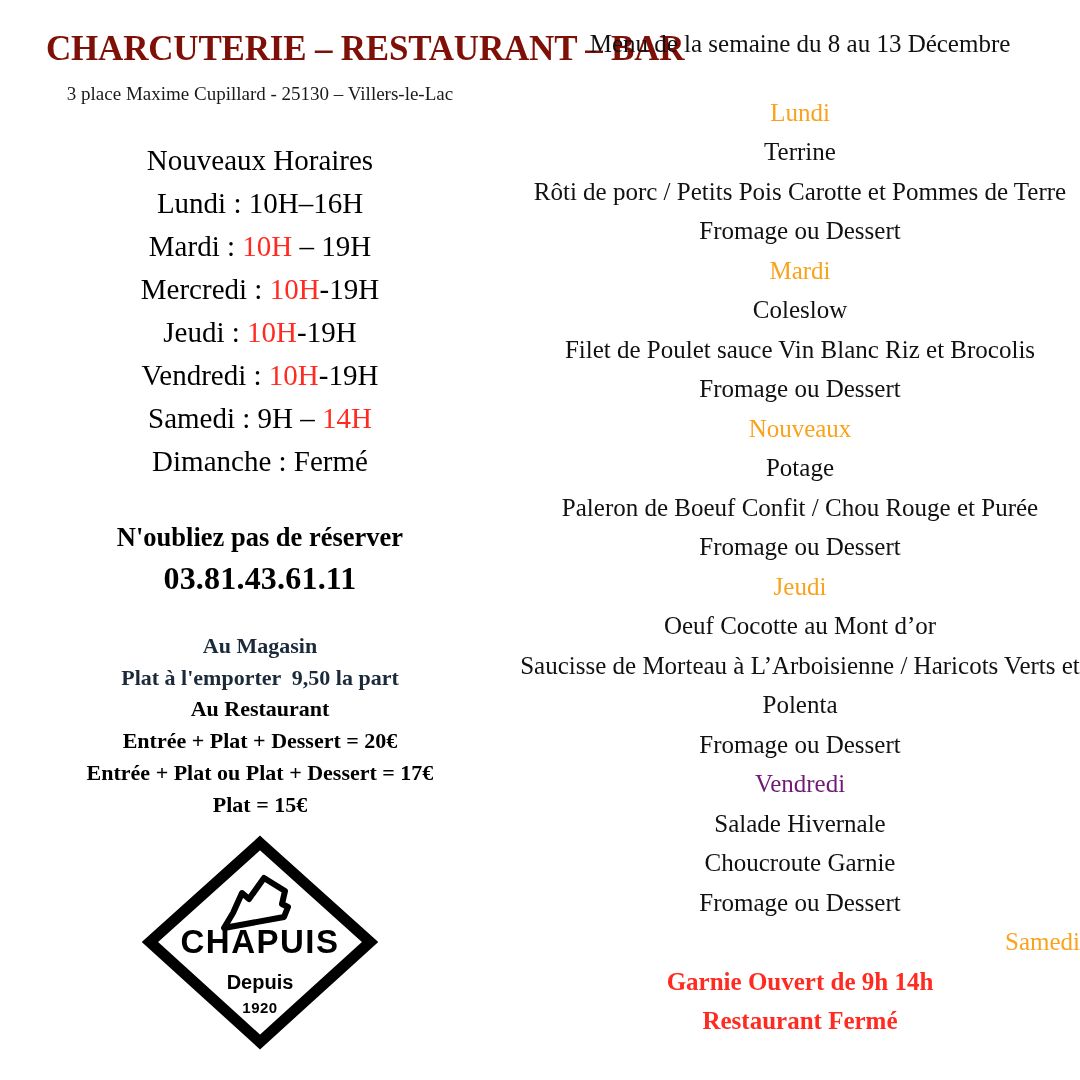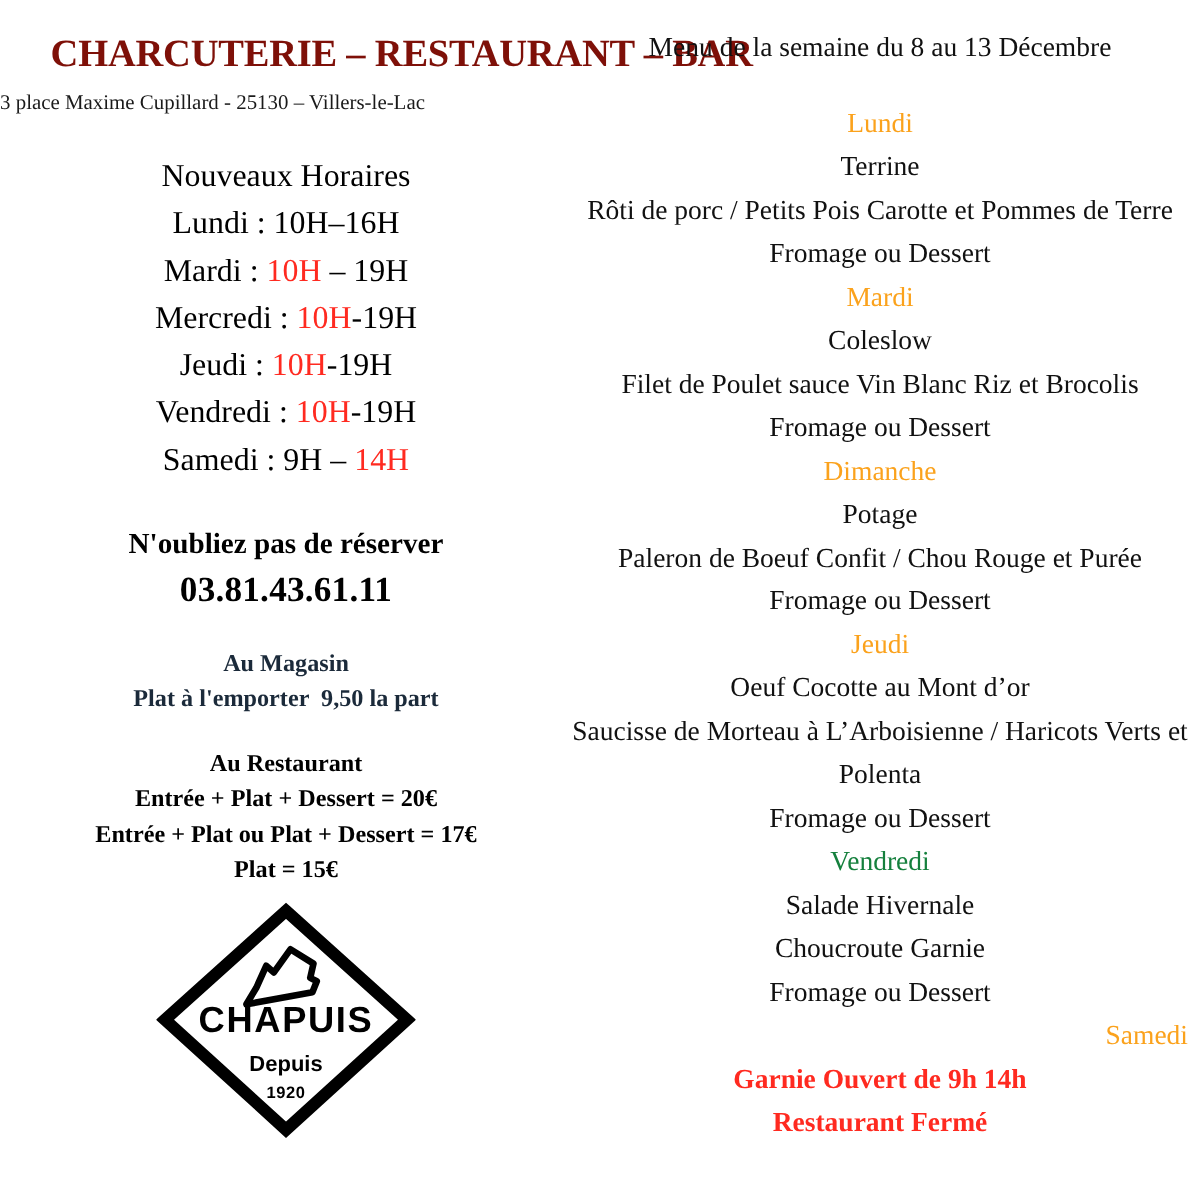--- a/index.html
+++ b/index.html
@@ -52,20 +52,21 @@
     font-size: 35px;
     font-weight: 700;
     letter-spacing: -0.2px;
     line-height: 1.1;
     margin: 16px 0 0 0;
     white-space: nowrap;
     padding-left: 46px;
   }
 
   .brand-addr {
+    text-align: center;
     color: #1a1a1a;
     font-size: 19px;
     font-weight: 400;
     line-height: 1.2;
     margin: 14px 0 0 0;
     white-space: nowrap;
   }
 
   .hours-block {
     margin-top: 34px;
@@ -113,21 +114,20 @@
     line-height: 1.45;
   }
   .shop-line {
     font-size: 22px;
     font-weight: 700;
     line-height: 1.45;
     white-space: pre;
   }
 
   .resto-block {
-    margin-top: 28px;
     text-align: center;
     color: #000;
   }
   .resto-head {
     font-size: 22px;
     font-weight: 700;
     line-height: 1.45;
   }
   .resto-line {
     font-size: 22px;
@@ -189,20 +189,21 @@
 
     <div class="hours-block">
       <div class="hours-title">Nouveaux Horaires</div>
       <div id="hours-rows">
           <div class="hours-row"><span>Lundi : </span><span>10H–16H</span></div>
           <div class="hours-row"><span>Mardi : </span><span class="hl-red" style="color: rgb(255, 42, 32);">10H</span><span> – 19H</span></div>
           <div class="hours-row"><span>Mercredi : </span><span class="hl-red" style="color: rgb(255, 42, 32);">10H</span><span>-19H</span></div>
           <div class="hours-row"><span>Jeudi : </span><span class="hl-red" style="color: rgb(255, 42, 32);">10H</span><span>-19H</span></div>
           <div class="hours-row"><span>Vendredi : </span><span class="hl-red" style="color: rgb(255, 42, 32);">10H</span><span>-19H</span></div>
           <div class="hours-row"><span>Samedi : </span><span>9H – </span><span class="hl-red" style="color: rgb(255, 42, 32);">14H</span></div>
+          <div class="hours-row"><span>Dimanche : Fermé</span></div>
         </div>
     </div>
 
     <div class="reserve-block">
       <div class="reserve-line">N'oubliez pas de réserver</div>
       <div class="reserve-phone">03.81.43.61.11</div>
     </div>
 
     <div class="shop-block">
       <div class="shop-head">Au Magasin</div>
@@ -241,33 +242,33 @@
           <div class="dish">Rôti de porc / Petits Pois Carotte et Pommes de Terre</div>
           <div class="dish">Fromage ou Dessert</div>
         </div>
         <div>
           <div class="day-name" style="color: rgb(251, 162, 28);">Mardi</div>
           <div class="dish">Coleslow</div>
           <div class="dish">Filet de Poulet sauce Vin Blanc Riz et Brocolis</div>
           <div class="dish">Fromage ou Dessert</div>
         </div>
         <div>
-          <div class="day-name" style="color: rgb(251, 162, 28);">Dimanche</div>
+          <div class="day-name" style="color: rgb(251, 162, 28);">Nouveaux</div>
           <div class="dish">Potage</div>
           <div class="dish">Paleron de Boeuf Confit / Chou Rouge et Purée</div>
           <div class="dish">Fromage ou Dessert</div>
         </div>
         <div>
           <div class="day-name" style="color: rgb(251, 162, 28);">Jeudi</div>
           <div class="dish">Oeuf Cocotte au Mont d’or</div>
           <div class="dish">Saucisse de Morteau à L’Arboisienne / Haricots Verts et Polenta</div>
           <div class="dish">Fromage ou Dessert</div>
         </div>
         <div>
-          <div class="day-name" style="color: #15803d;">Vendredi</div>
+          <div class="day-name" style="color: #701a75;">Vendredi</div>
           <div class="dish">Salade Hivernale</div>
           <div class="dish">Choucroute Garnie</div>
           <div class="dish">Fromage ou Dessert</div>
         </div>
         <div>
           <div class="day-name" style="color: rgb(251, 162, 28); text-align: right;">Samedi</div>
           <div class="dish-red" style="color: rgb(255, 42, 32);">Garnie Ouvert de 9h 14h</div>
           <div class="dish-red" style="color: rgb(255, 42, 32);">Restaurant Fermé</div>
         </div>
       </div>

